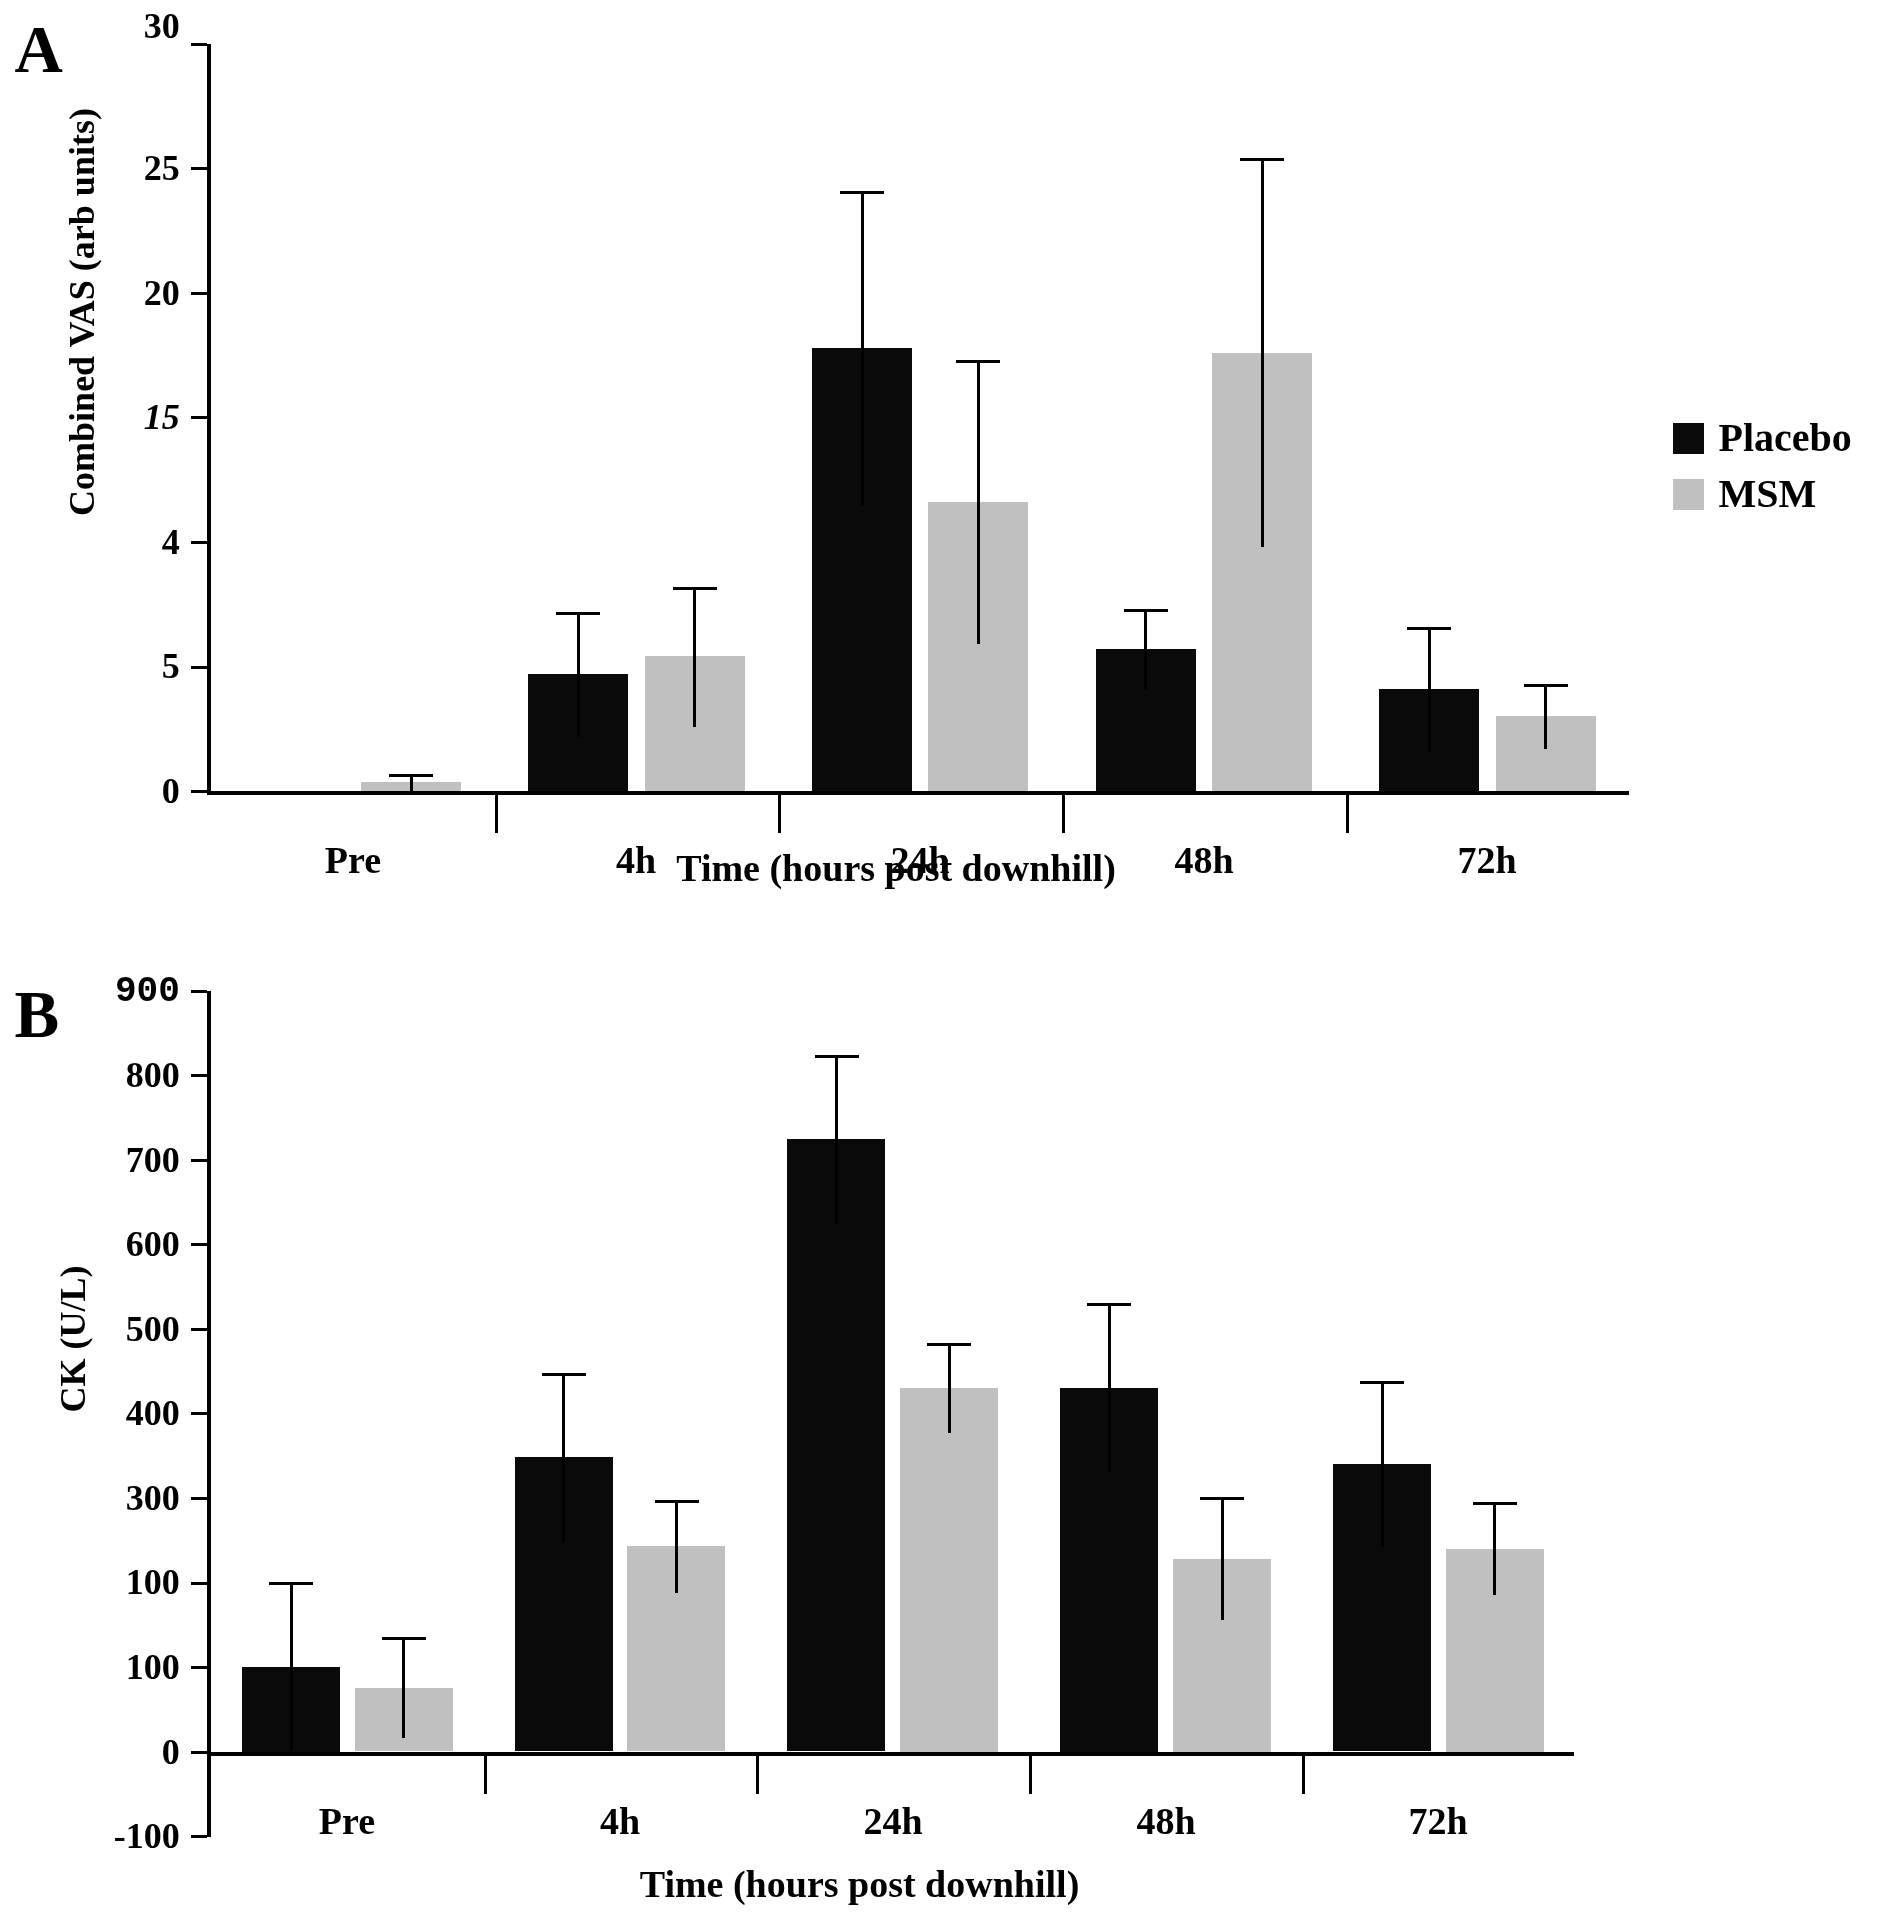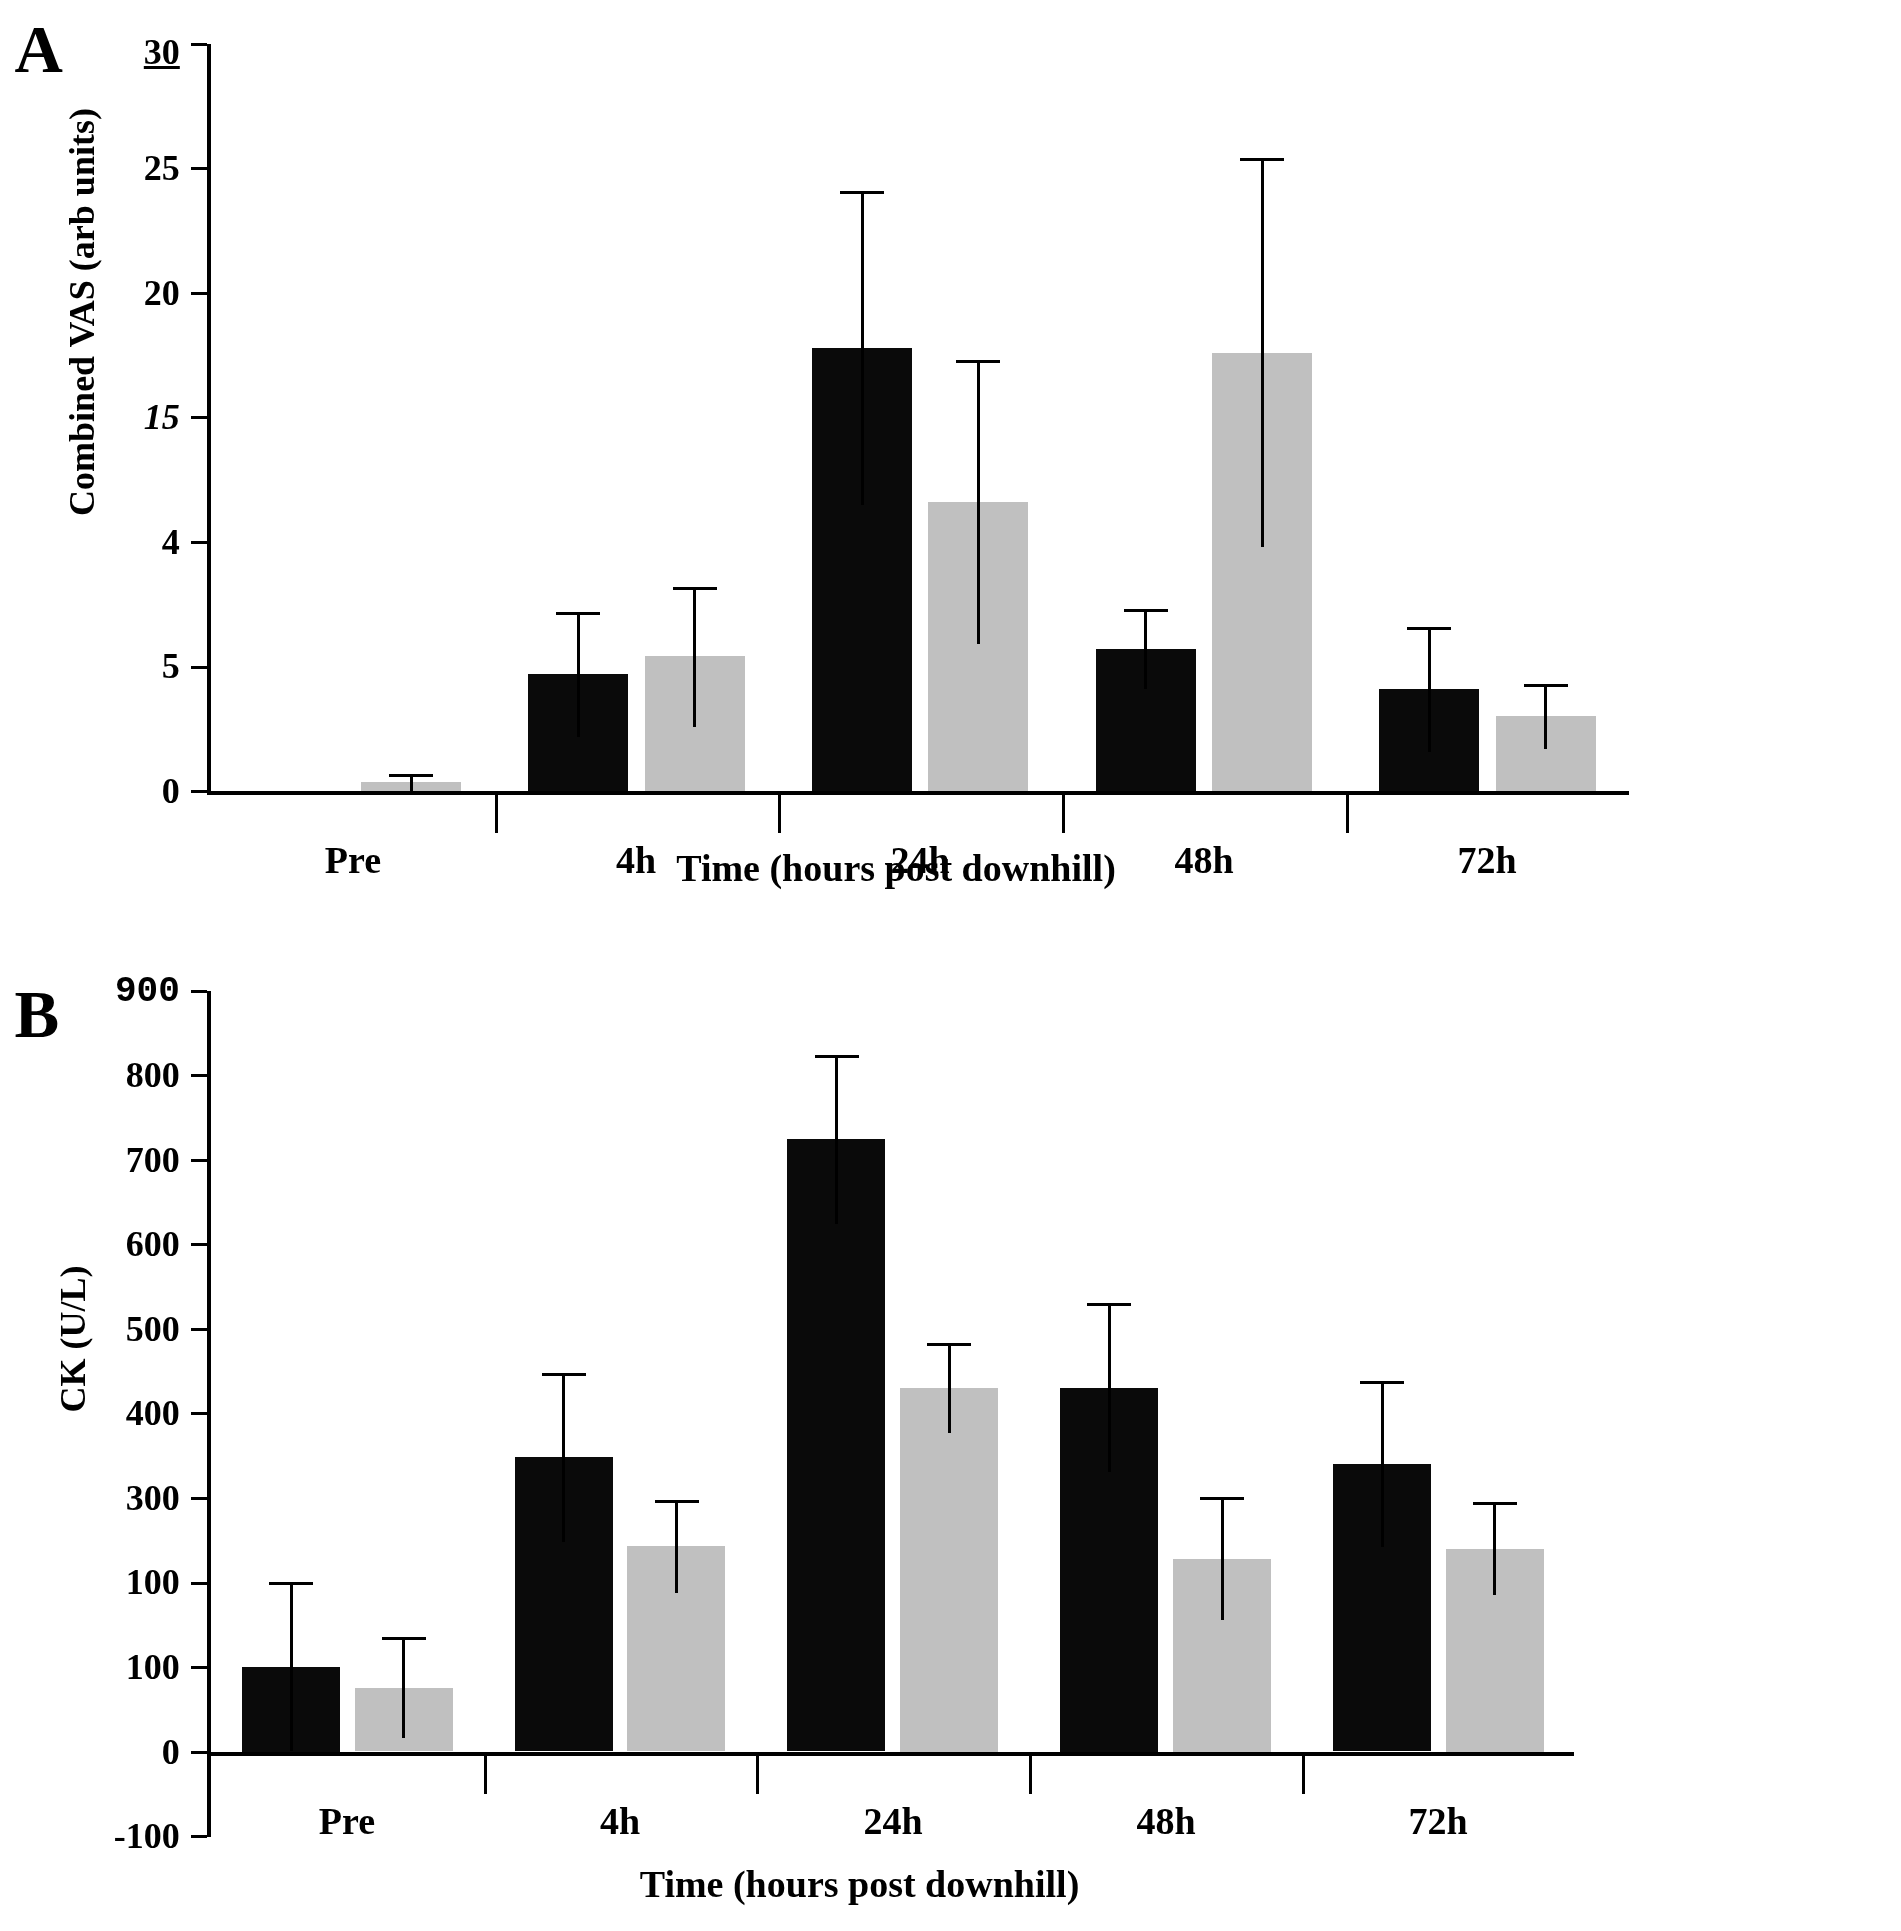--- a/index.html
+++ b/index.html
@@ -144,21 +144,21 @@
         <div class="ytick" style="left: 1.8px; width: 178px; top: 666px;">5</div>
         <div class="tickmark" style="left: 191px; top: 541px; width: 16.4px;"></div>
         <div class="ytick" style="left: 1.8px; width: 178px; top: 542px;">4</div>
         <div class="tickmark" style="left: 191px; top: 416px; width: 16.4px;"></div>
         <div class="ytick" style="left: 1.8px; width: 178px; top: 417px; font-style: italic;">15</div>
         <div class="tickmark" style="left: 191px; top: 292px; width: 16.4px;"></div>
         <div class="ytick" style="left: 1.8px; width: 178px; top: 293px;">20</div>
         <div class="tickmark" style="left: 191px; top: 167px; width: 16.4px;"></div>
         <div class="ytick" style="left: 1.8px; width: 178px; top: 168px;">25</div>
         <div class="tickmark" style="left: 191px; top: 43px; width: 16.4px;"></div>
-        <div class="ytick" style="left: 1.8px; width: 178px; top: 52px; text-decoration: underline;">30</div>
+        <div class="ytick" style="left: 1.8px; width: 178px; top: 26px;">30</div>
         <div class="xtick-label" style="left: 353px; top: 838px;">Pre</div>
         <div class="bar msm" style="left: 361px; top: 782px; width: 100px; height: 8.7px; background: rgb(192, 192, 192);"></div>
         <div class="errbar" style="left: 410px; top: 774px; height: 17.4px;"></div>
         <div class="errcap" style="left: 389px; top: 774px; width: 44px;"></div>
         <div class="xsep" style="left: 495px; top: 791px; height: 42px;"></div>
         <div class="xtick-label" style="left: 636px; top: 838px;">4h</div>
         <div class="bar placebo" style="left: 528px; top: 674px; width: 100px; height: 117px; background: rgb(10, 10, 10);"></div>
         <div class="errbar" style="left: 577px; top: 612px; height: 125px;"></div>
         <div class="errcap" style="left: 556px; top: 612px; width: 44px;"></div>
         <div class="bar msm" style="left: 645px; top: 656px; width: 100px; height: 135px; background: rgb(192, 192, 192);"></div>
@@ -185,20 +185,30 @@
         <div class="bar placebo" style="left: 1379px; top: 689px; width: 100px; height: 102px; background: rgb(10, 10, 10);"></div>
         <div class="errbar" style="left: 1428px; top: 627px; height: 125px;"></div>
         <div class="errcap" style="left: 1407px; top: 627px; width: 44px;"></div>
         <div class="bar msm" style="left: 1496px; top: 716px; width: 100px; height: 75px; background: rgb(192, 192, 192);"></div>
         <div class="errbar" style="left: 1544px; top: 684px; height: 65px;"></div>
         <div class="errcap" style="left: 1524px; top: 684px; width: 44px;"></div>
       </div>
 
     <div class="xlabel" id="xlabelA" style="left:164px; top:846px; width:1464px;">Time (hours post downhill)</div>
 
+    <div class="legend" id="legendA" style="left:1673px; top:418px;">
+        <div class="legend-row">
+          <span class="legend-swatch" style="background: rgb(10, 10, 10);"></span>
+          <span class="legend-label">Placebo</span>
+        </div>
+        <div class="legend-row">
+          <span class="legend-swatch" style="background: rgb(192, 192, 192);"></span>
+          <span class="legend-label">MSM</span>
+        </div>
+      </div>
   </div>
 
   <div class="panel" id="panelB" style="top:936px; height:995px;">
     <div class="panel-letter" style="left:14.5px; top:45px;">B</div>
 
     <div class="ylabel" id="ylabelB" style="left:-118px; top:382px; width:382px; transform: rotate(-90deg);">CK (U/L)</div>
 
     <div class="plot-wrap" id="plotB" style="left:0; top:0;">
         <div class="axis-y" style="left: 207px; top: 55px; height: 846px;"></div>
         <div class="axis-x" style="left: 207px; top: 816px; width: 1367px;"></div>

